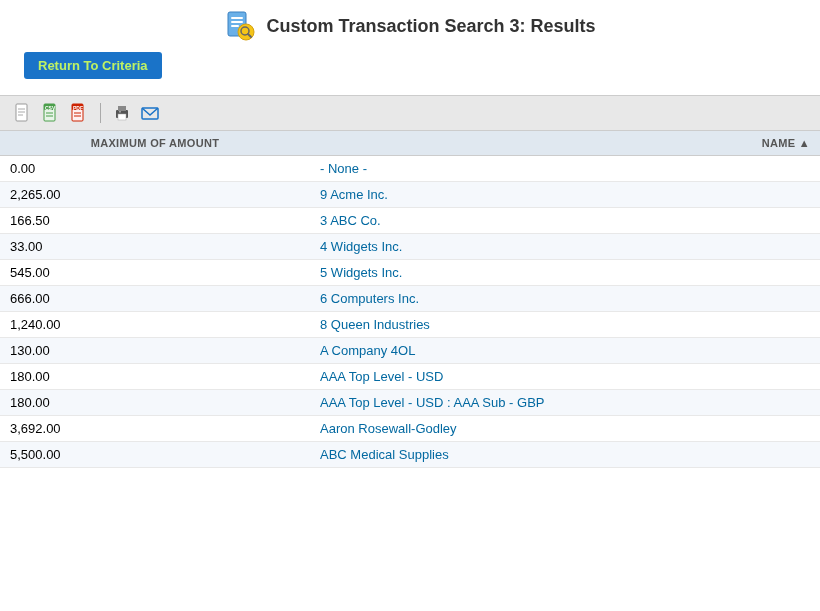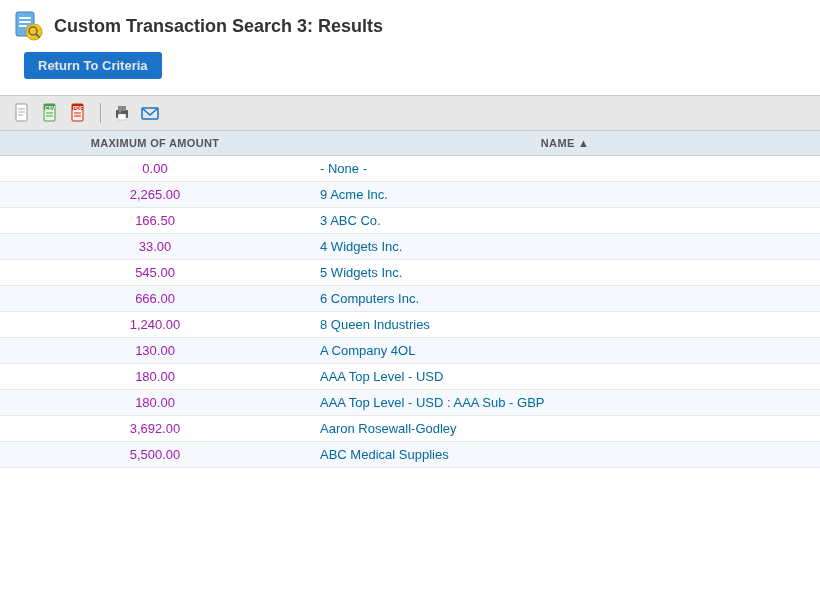--- a/index.html
+++ b/index.html
@@ -3,32 +3,33 @@
   <meta charset="utf-8">
   <style>
     * { box-sizing: border-box; margin: 0; padding: 0; }
     body { font-family: Arial, sans-serif; font-size: 13px; background: #fff; color: #333; }
 
     .page-header {
       display: flex;
       align-items: center;
       padding: 10px 12px 6px 12px;
       gap: 10px;
+      justify-content: center;
     }
 
     .page-title {
       font-size: 18px;
       font-weight: bold;
       color: #333;
     }
 
     .btn-return {
       display: inline-block;
       background-color: #1a73c8;
-      color: #e5e5e5;
+      color: #bef264;
       padding: 6px 14px;
       border: none;
       border-radius: 3px;
       cursor: pointer;
       font-size: 13px;
       font-weight: bold;
       margin: 4px 12px 8px 12px;
     }
 
     .toolbar {
@@ -61,21 +62,21 @@
       width: 100%;
       border-collapse: collapse;
     }
 
     .results-table thead tr {
       background: #e0e8f0;
     }
 
     .results-table thead th {
       padding: 6px 10px;
-      text-align: center;
+      text-align: right;
       font-size: 11px;
       font-weight: bold;
       color: #555;
       letter-spacing: 0.03em;
       border-bottom: 1px solid #ccc;
       text-transform: uppercase;
     }
 
     .results-table thead th.col-amount {
       text-align: center;
@@ -88,22 +89,22 @@
     .results-table tbody tr:nth-child(even) {
       background: #f5f8fc;
     }
 
     .results-table tbody td {
       padding: 5px 10px;
       font-size: 13px;
     }
 
     .results-table tbody td.col-amount {
-      text-align: center;
-      color: #a21caf;
+      text-align: left;
+      color: #000000;
     }
 
     .results-table tbody td.col-name a {
       color: #0369a1;
       text-decoration: none;
     }
   </style>
 </head>
 <body>
 

